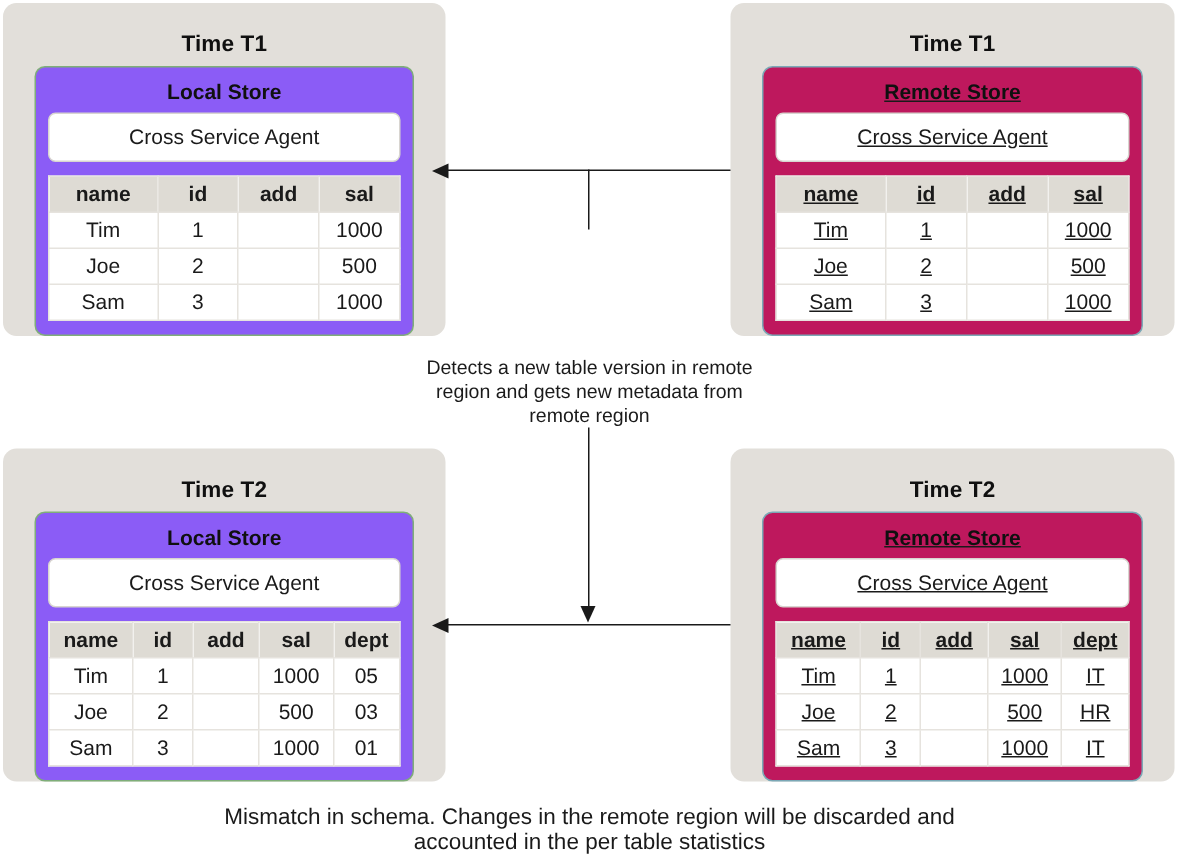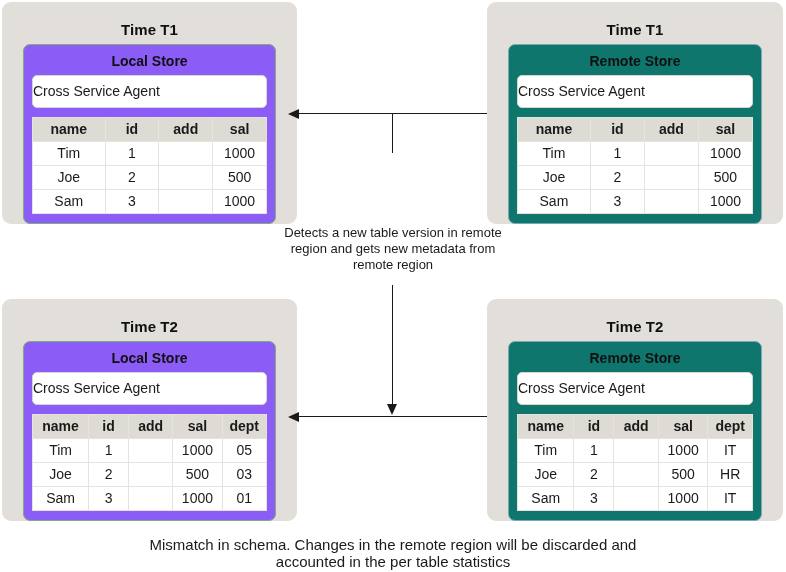--- a/index.html
+++ b/index.html
@@ -46,38 +46,39 @@
     margin: 0 9px 9px 9px;
     border-radius: 7px;
     box-sizing: border-box;
     padding: 5px 8px 9px 8px;
   }
   .store-panel.local {
     background: #8b5cf6;
     border: 1.5px solid #7fae79;
   }
   .store-panel.remote {
-    background: #0f766e;
+    background: #be185d;
     border: 1.5px solid #7ba8b6;
+    text-decoration: underline;
   }
 
   .store-title {
     text-align: center;
     font-weight: bold;
     font-size: 14px;
     line-height: 16px;
     padding: 3px 0 6px 0;
     color: #101010;
   }
 
   .agent-box {
     background: #ffffff;
     border: 1px solid #d8d5d0;
     border-radius: 5px;
-    text-align: left;
+    text-align: center;
     font-size: 14px;
     line-height: 16px;
     padding: 7px 0 8px 0;
     color: #1a1a1a;
   }
 
   
   table.data-table {
     width: 100%;
     border-collapse: collapse;
@@ -143,21 +144,21 @@
   #conn-bot-arrow   { left: 288px; top: 412px; }
 
   
   .annotation {
     position: absolute;
     text-align: center;
     font-size: 13px;
     line-height: 16px;
     color: #1a1a1a;
   }
-  #mid-note { left: 283px; top: 225px; width: 220px; }
+  #mid-note { left: 283px; top: 237px; width: 220px; }
   #bottom-caption {
     left: 143px;
     top: 536px;
     width: 500px;
     font-size: 15px;
     line-height: 17px;
   }
 </style>
 </head>
 <body>

